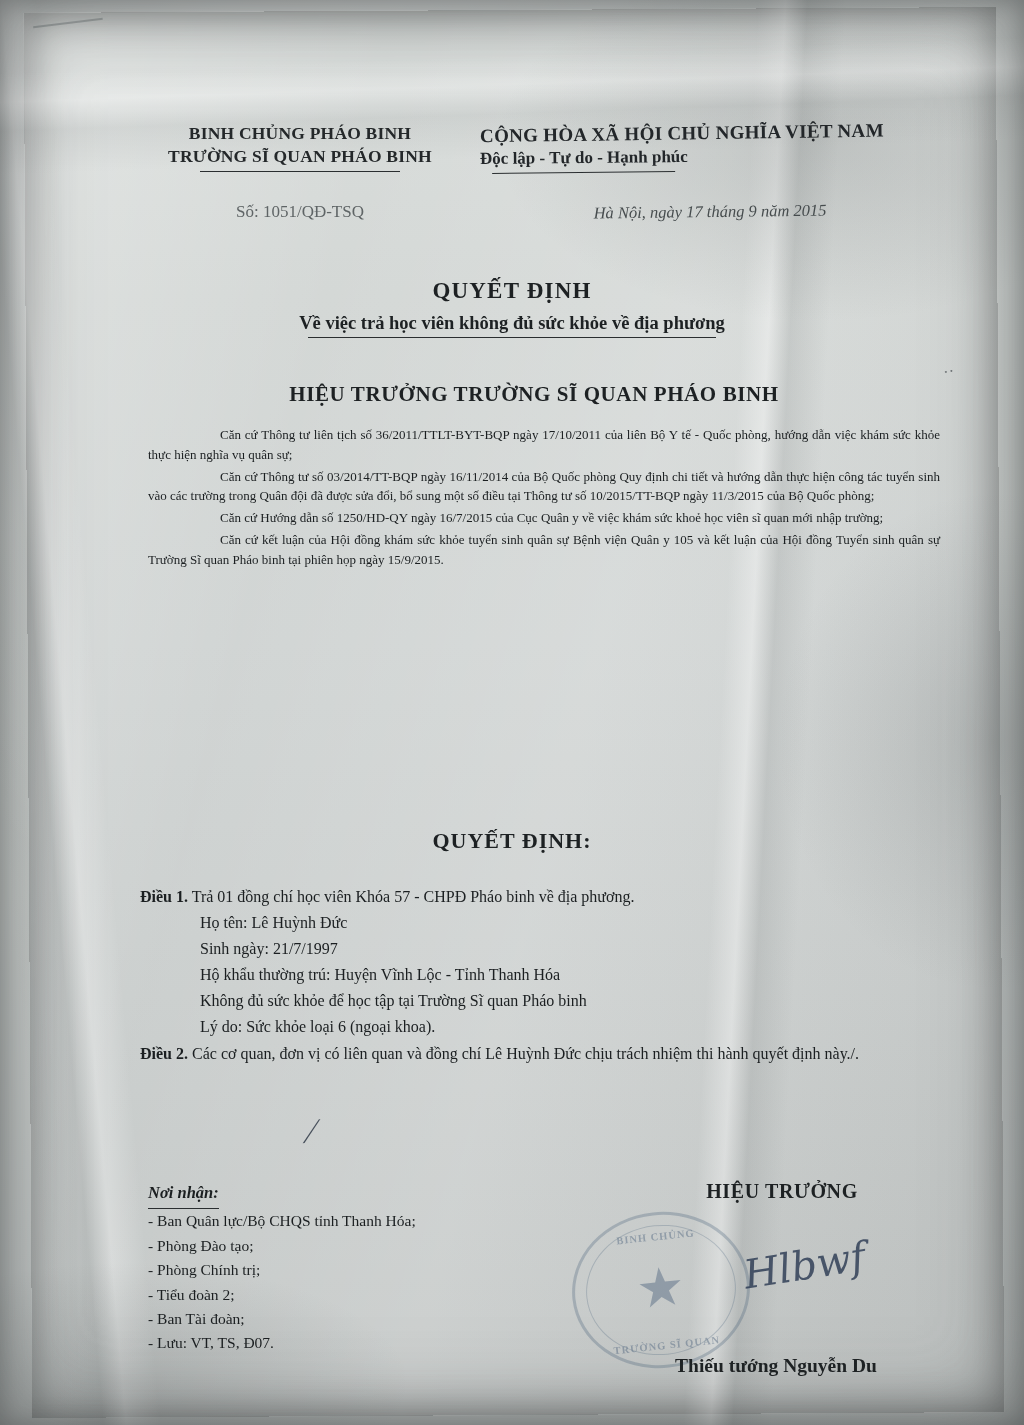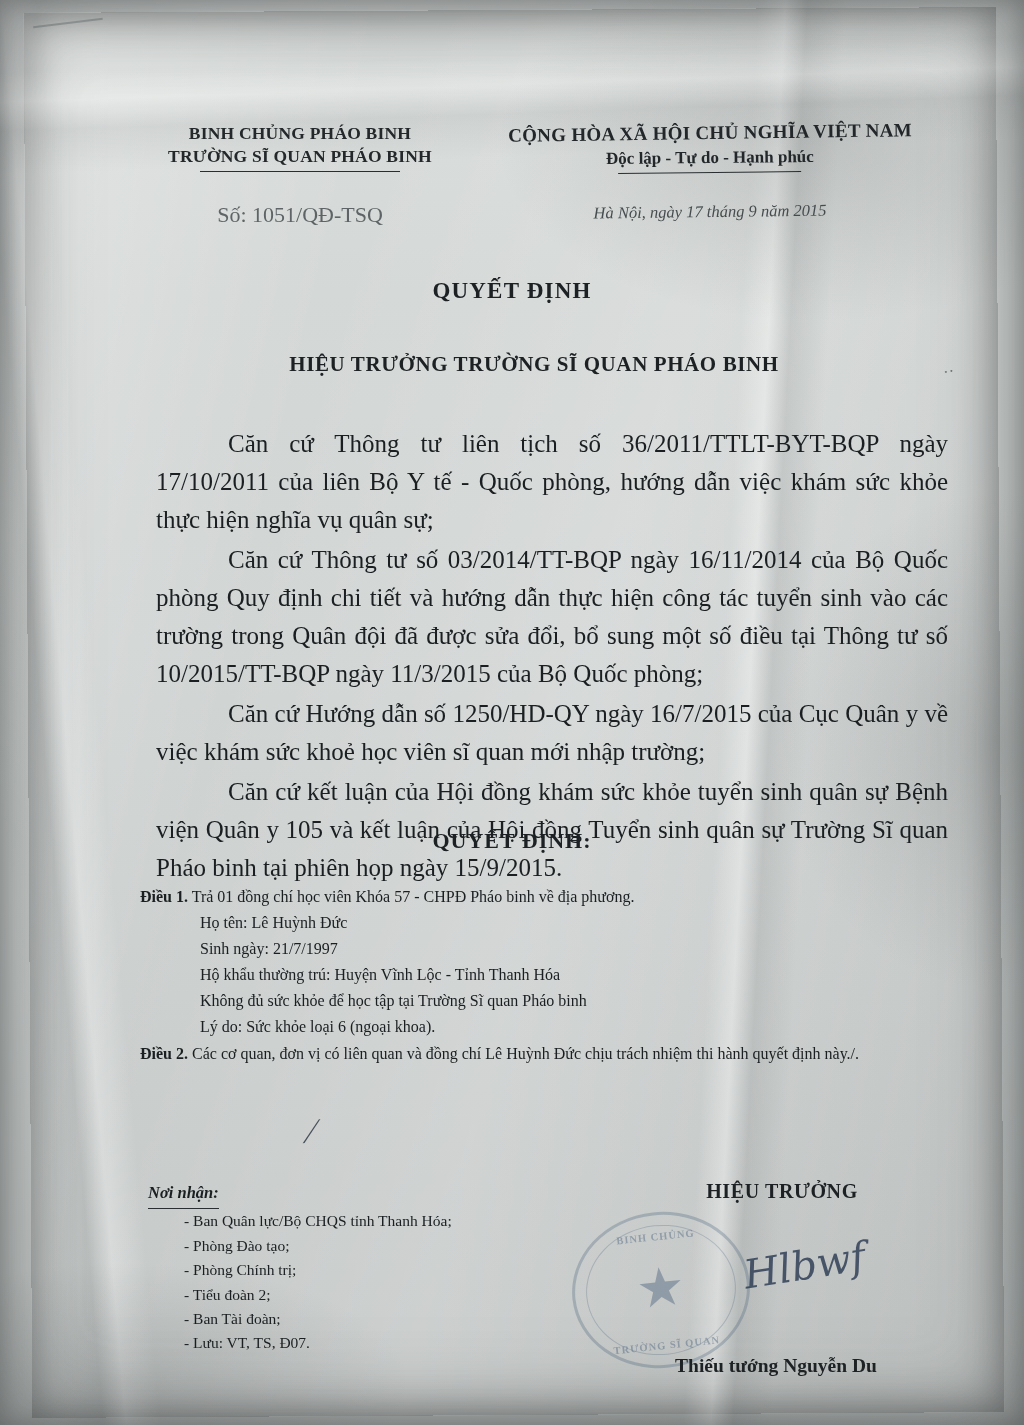--- a/index.html
+++ b/index.html
@@ -69,21 +69,21 @@
   
   .hdr {
     position: absolute;
     top: 122px;
     left: 150px;
     width: 790px;
     display: flex;
     justify-content: space-between;
   }
   .hdr-left { width: 300px; text-align: center; }
-  .hdr-right { width: 460px; text-align: center; }
+  .hdr-right { width: 460px; text-align: left; }
   .org1, .org2 {
     font-weight: bold;
     font-size: 17.5px;
     letter-spacing: .2px;
     line-height: 1.32;
     color: #24282a;
   }
   .org2 { position: relative; display: inline-block; }
   .org2::after {
     content: "";
@@ -121,21 +121,21 @@
     position: absolute;
     top: 202px;
     left: 150px;
     width: 790px;
     display: flex;
     justify-content: space-between;
   }
   .sohieu {
     width: 300px;
     text-align: center;
-    font-size: 22px;
+    font-size: 17px;
     color: #4a5052;
     opacity: .85;
   }
   .datetime {
     width: 460px;
     text-align: center;
     font-size: 16.5px;
     font-style: italic;
     color: #3c4244;
     opacity: .92;
@@ -178,23 +178,23 @@
     letter-spacing: .6px;
     margin-top: 48px;
     color: #1d2123;
     padding-left: 44px;
   }
 
   
   .body {
     position: absolute;
     top: 425px;
-    left: 156px;
+    left: 148px;
     width: 792px;
-    font-size: 25px;
+    font-size: 13px;
     line-height: 1.52;
     text-align: justify;
     color: #1b1f21;
   }
   .body p { margin: 0 0 2px 0; text-indent: 72px; }
 
   .t-qd2 {
     position: absolute;
     top: 828px;
     left: 0;
@@ -239,21 +239,21 @@
     margin-bottom: 3px;
   }
   .noinhan .ttl::after {
     content: "";
     position: absolute;
     left: 0; right: 0; bottom: -3px;
     height: 1.2px;
     background: #2a2e30;
   }
   .noinhan ul { list-style: none; margin: 0; padding: 0; }
-  .noinhan li { white-space: nowrap; margin-left: 36px; }
+  .noinhan li { white-space: nowrap; }
 
   .signblock {
     position: absolute;
     left: 560px;
     top: 0;
     width: 400px;
     text-align: center;
   }
   .sign-title {
     font-weight: bold;
@@ -378,20 +378,21 @@
       </div>
     </div>
 
     <div class="sub-line">
       <div class="sohieu">Số: 1051/QĐ-TSQ</div>
       <div class="datetime">Hà Nội, ngày 17 tháng 9 năm 2015</div>
     </div>
 
     <div class="title-block">
       <div class="t-quyetdinh">QUYẾT ĐỊNH</div>
+      <div><span class="t-vv">Về việc trả học viên không đủ sức khỏe về địa phương</span></div>
       <div class="t-hieutruong">HIỆU TRƯỞNG TRƯỜNG SĨ QUAN PHÁO BINH</div>
     </div>
 
     <div class="corner-mark">··</div>
 
     <div class="body">
       <p>Căn cứ Thông tư liên tịch số 36/2011/TTLT-BYT-BQP ngày 17/10/2011 của liên Bộ Y tế - Quốc phòng, hướng dẫn việc khám sức khỏe thực hiện nghĩa vụ quân sự;</p>
       <p>Căn cứ Thông tư số 03/2014/TT-BQP ngày 16/11/2014 của Bộ Quốc phòng Quy định chi tiết và hướng dẫn thực hiện công tác tuyển sinh vào các trường trong Quân đội đã được sửa đổi, bổ sung một số điều tại Thông tư số 10/2015/TT-BQP ngày 11/3/2015 của Bộ Quốc phòng;</p>
       <p>Căn cứ Hướng dẫn số 1250/HD-QY ngày 16/7/2015 của Cục Quân y về việc khám sức khoẻ học viên sĩ quan mới nhập trường;</p>
       <p>Căn cứ kết luận của Hội đồng khám sức khỏe tuyển sinh quân sự Bệnh viện Quân y 105 và kết luận của Hội đồng Tuyển sinh quân sự Trường Sĩ quan Pháo binh tại phiên họp ngày 15/9/2015.</p>

